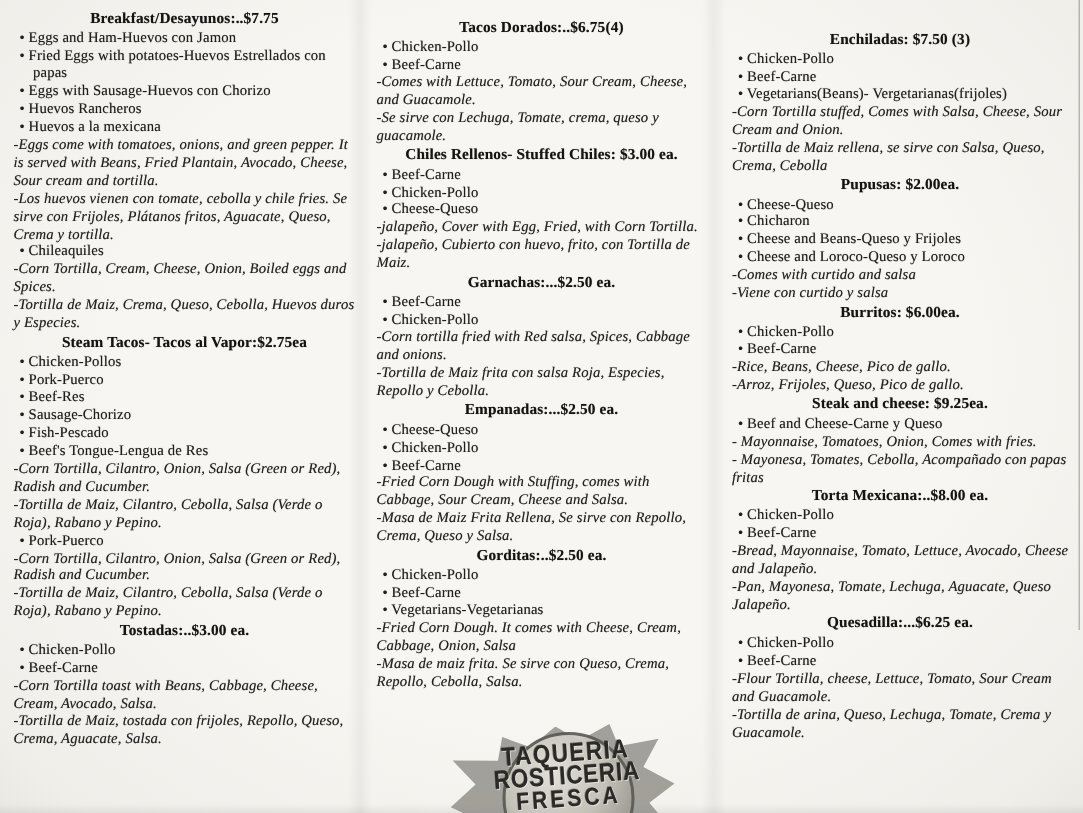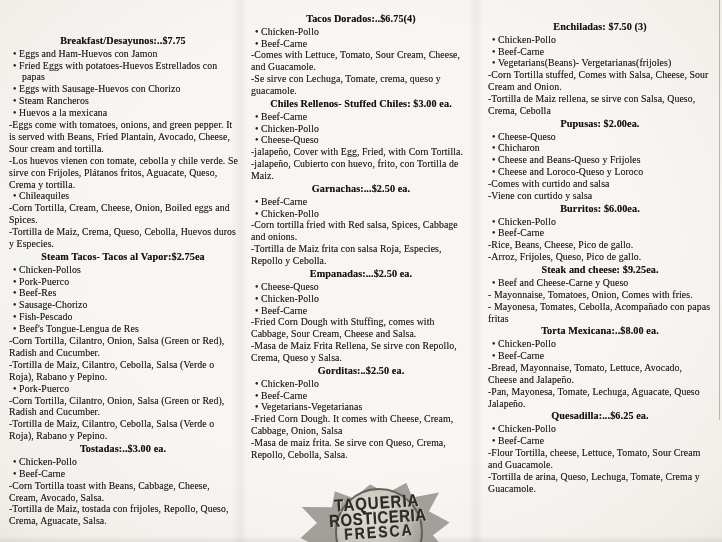--- a/index.html
+++ b/index.html
@@ -26,31 +26,31 @@
   .edge-bottom{
     position:absolute;left:0;right:0;bottom:0;height:6px;pointer-events:none;
     background:linear-gradient(180deg, rgba(0,0,0,0), rgba(90,90,85,0.10));
   }
   .col{
     position:absolute;
     font-size:9.8px;line-height:11.9px;
     letter-spacing:0.1px;
     text-shadow:0 0 0.5px rgba(40,38,34,0.55);
   }
-  .col.c1{left:8px;top:6px;width:230px;margin-top:28px;}
+  .col.c1{left:8px;top:6px;width:230px;}
   .col.c2{left:250px;top:12px;width:222px;}
   .col.c3{left:487px;top:20px;width:226px;}
   .section-title{
     font-weight:bold;text-align:center;
     font-size:10.2px;line-height:12.6px;margin-top:1px;
     color:#151412;
   }
   .item{margin:0;}
   .item.bullet{padding-left:14px;text-indent:-9px;}
-  .item.desc{padding-left:1px;color:#242220;}
+  .item.desc{font-style:italic;padding-left:1px;color:#242220;}
   
   .logo{
     position:absolute;left:301px;top:486px;width:152px;height:56px;
     pointer-events:none;
   }
   .logo-star{
     position:absolute;left:0;top:-2px;width:150px;height:110px;
     background:#8a8881;opacity:0.78;
     clip-path:polygon(50% 0%,60% 10%,74% 2%,77% 16%,95% 14%,87% 30%,100% 42%,88% 52%,96% 68%,78% 66%,74% 84%,58% 74%,50% 92%,40% 76%,24% 88%,22% 68%,4% 72%,12% 52%,0% 42%,12% 30%,3% 14%,23% 17%,26% 3%,38% 11%);
     transform:rotate(-6deg);
@@ -78,24 +78,24 @@
   <div class="crease c1"></div>
   <div class="crease c2"></div>
   <div class="edge-right"></div>
   <div class="edge-bottom"></div>
 
   <div class="col c1">
       <div class="section-title">Breakfast/Desayunos:..$7.75</div>
       <div class="item bullet">• Eggs and Ham-Huevos con Jamon</div>
       <div class="item bullet">• Fried Eggs with potatoes-Huevos Estrellados con papas</div>
       <div class="item bullet">• Eggs with Sausage-Huevos con Chorizo</div>
-      <div class="item bullet">• Steam Rancheros</div>
+      <div class="item bullet">• Huevos Rancheros</div>
       <div class="item bullet">• Huevos a la mexicana</div>
       <div class="item desc">-Eggs come with tomatoes, onions, and green pepper. It is served with Beans, Fried Plantain, Avocado, Cheese, Sour cream and tortilla.</div>
-      <div class="item desc">-Los huevos vienen con tomate, cebolla y chile verde. Se sirve con Frijoles, Plátanos fritos, Aguacate, Queso, Crema y tortilla.</div>
+      <div class="item desc">-Los huevos vienen con tomate, cebolla y chile fries. Se sirve con Frijoles, Plátanos fritos, Aguacate, Queso, Crema y tortilla.</div>
       <div class="item bullet">• Chileaquiles</div>
       <div class="item desc">-Corn Tortilla, Cream, Cheese, Onion, Boiled eggs and Spices.</div>
       <div class="item desc">-Tortilla de Maiz, Crema, Queso, Cebolla, Huevos duros y Especies.</div>
       <div class="section-title">Steam Tacos- Tacos al Vapor:$2.75ea</div>
       <div class="item bullet">• Chicken-Pollos</div>
       <div class="item bullet">• Pork-Puerco</div>
       <div class="item bullet">• Beef-Res</div>
       <div class="item bullet">• Sausage-Chorizo</div>
       <div class="item bullet">• Fish-Pescado</div>
       <div class="item bullet">• Beef's Tongue-Lengua de Res</div>

